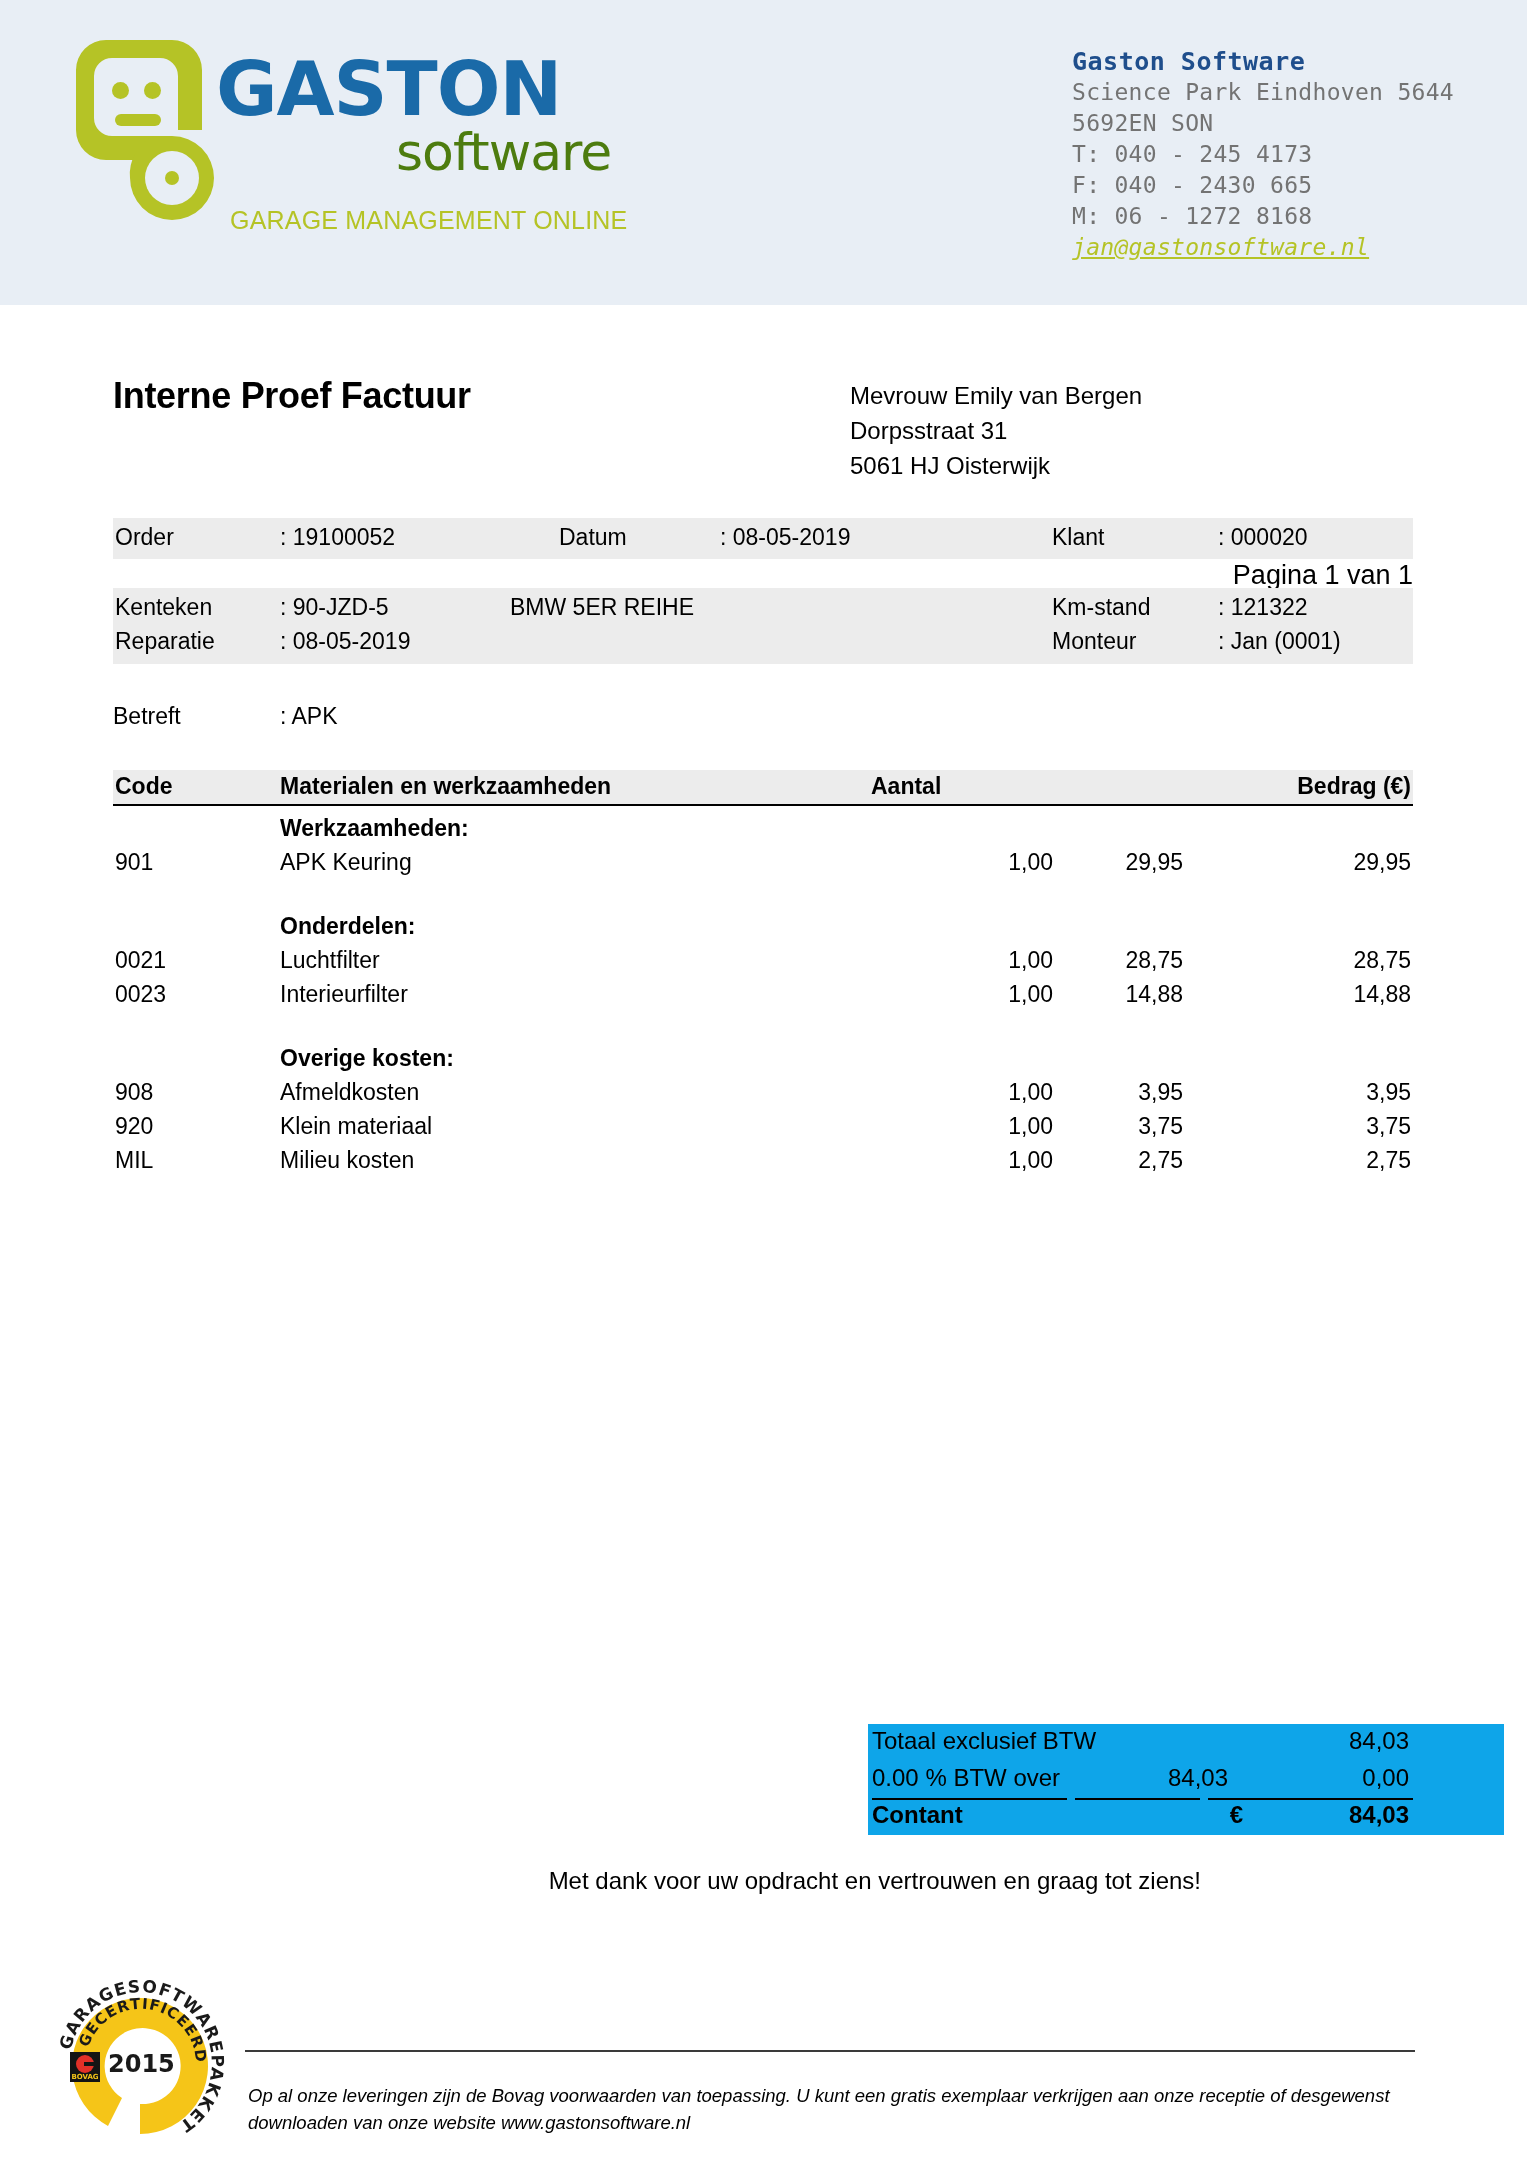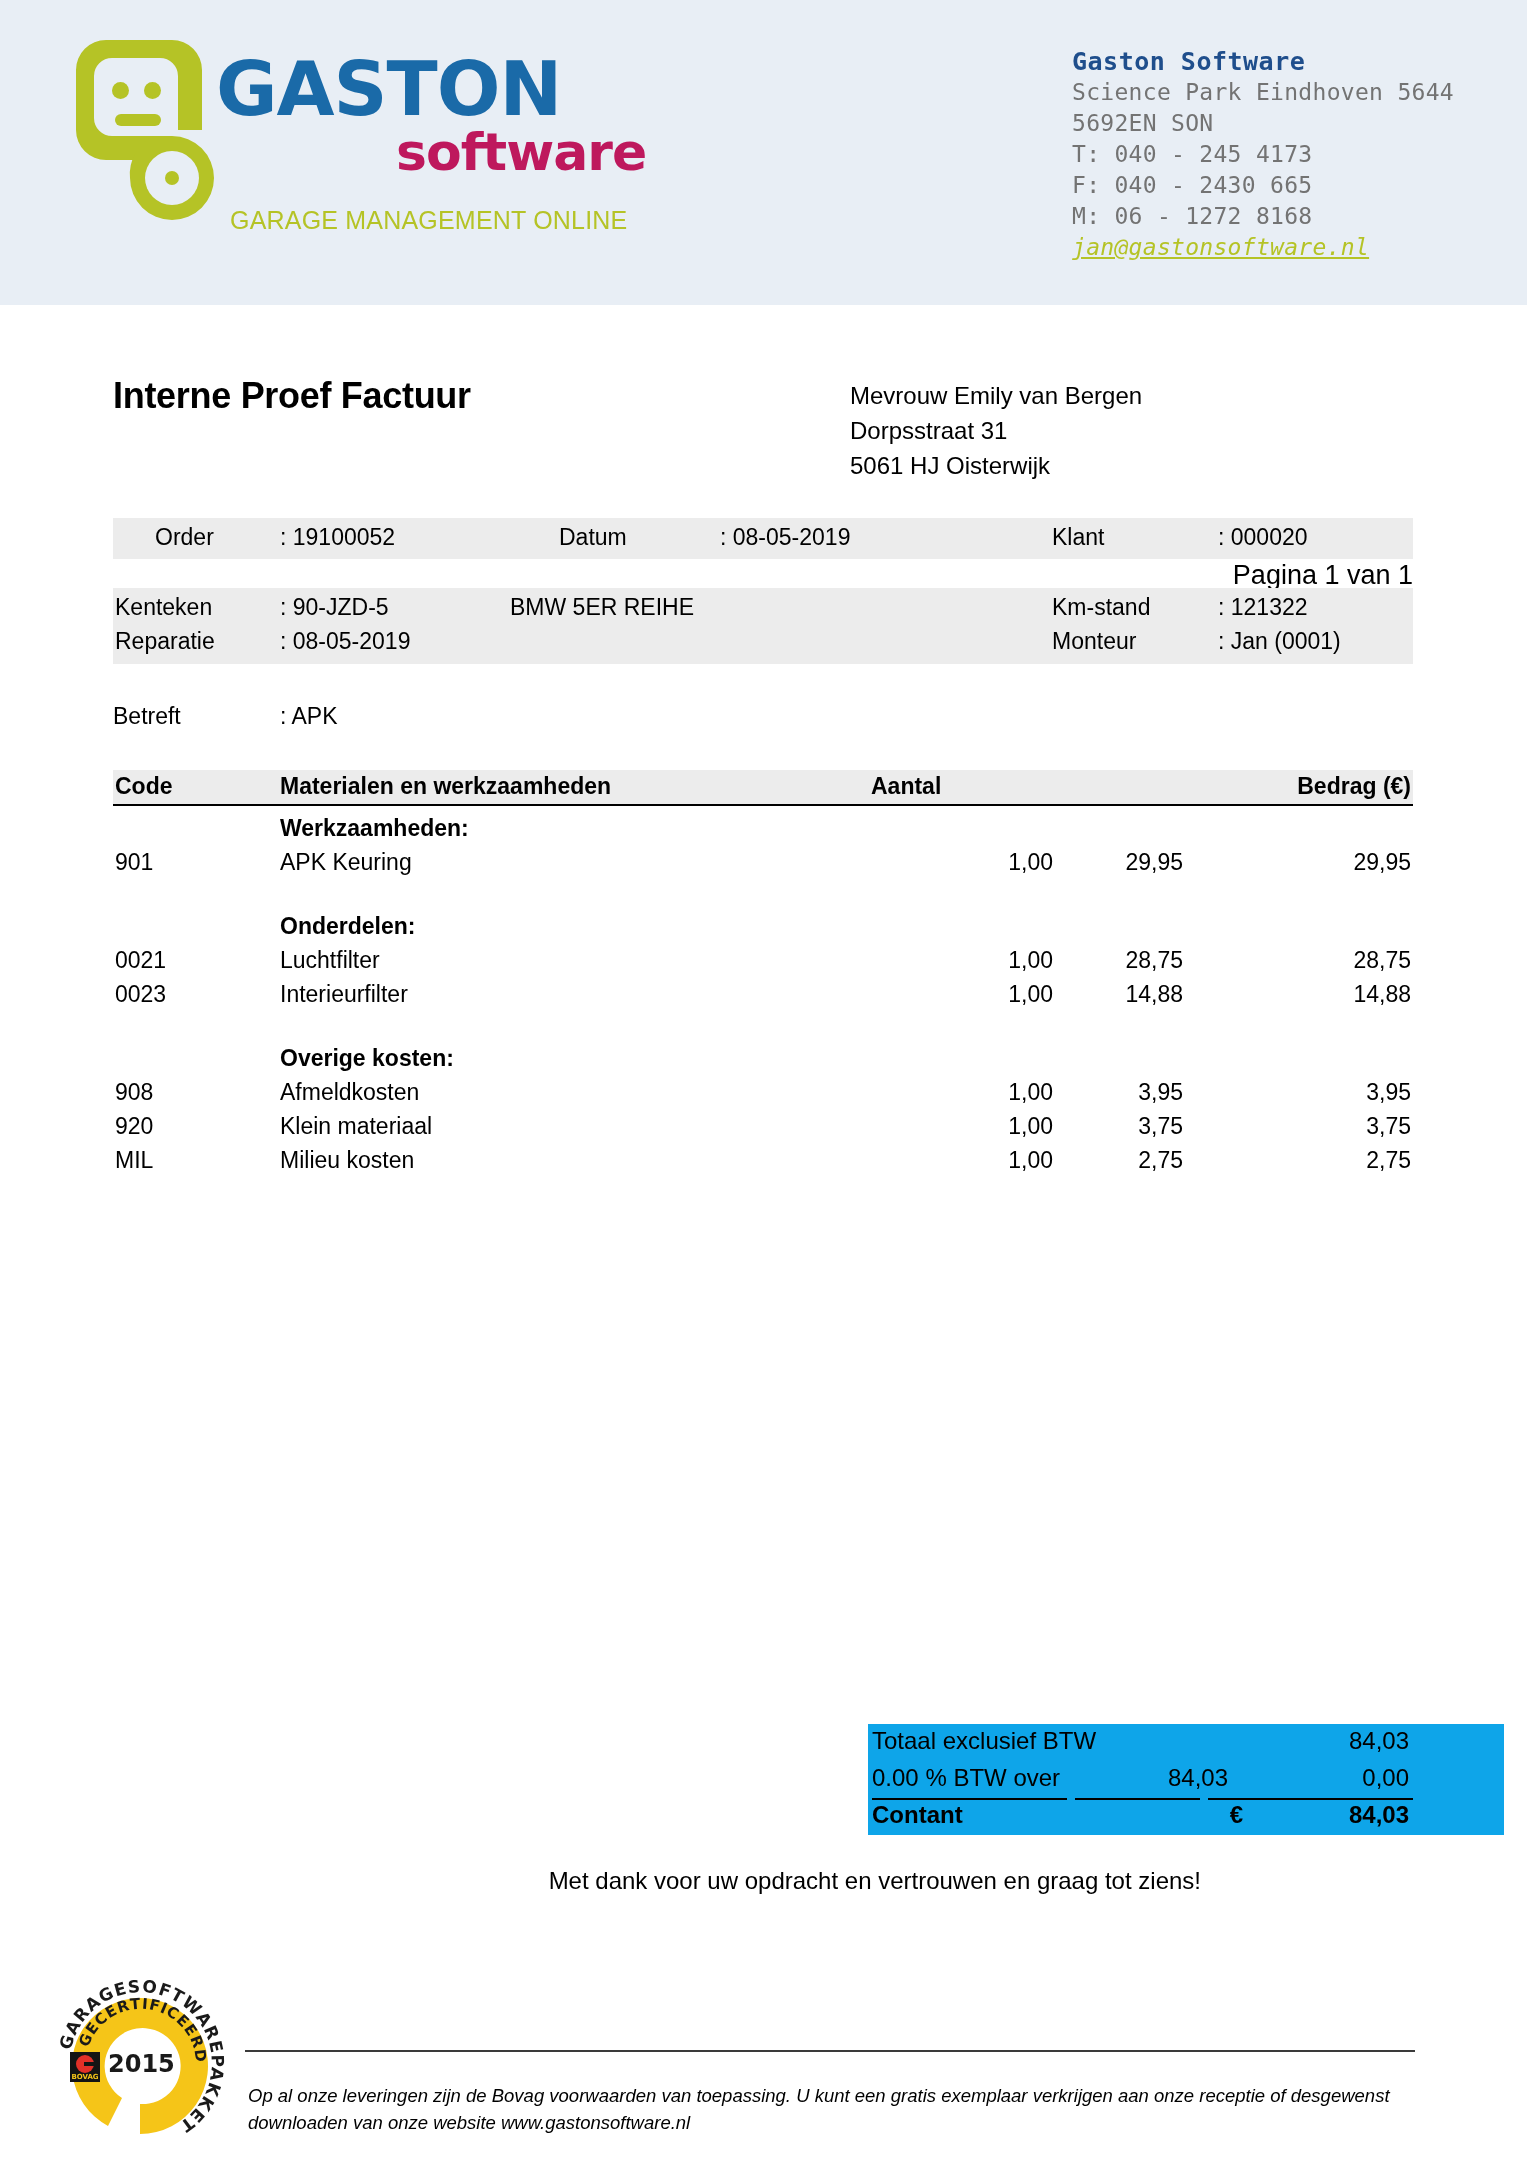--- a/index.html
+++ b/index.html
@@ -45,23 +45,23 @@
     font-weight: 700;
     letter-spacing: -1px;
     color: #1a6aa8;
     line-height: 1;
   }
   #wordmark-software {
     position: absolute;
     left: 328px; top: 96px;
     font-family: "DejaVu Sans", sans-serif;
     font-size: 52px;
-    font-weight: 700;
+    font-weight: 400;
     letter-spacing: -1px;
-    color: #be185d;
+    color: #4d7c0f;
     line-height: 1;
   }
   #wordmark-tagline {
     position: absolute;
     left: 162px; top: 178px;
     font-family: "Liberation Sans", sans-serif;
     font-size: 25px;
     font-weight: 400;
     letter-spacing: 0.2px;
     color: #b5c326;
@@ -326,21 +326,21 @@
 
   <div id="doc-title">Interne Proef Factuur</div>
 
   <div id="recipient">
     <div>Mevrouw Emily van Bergen</div>
     <div>Dorpsstraat 31</div>
     <div>5061 HJ Oisterwijk</div>
   </div>
 
   <div class="meta-band" id="meta-band-1">
-    <span class="meta-cell" style="left:2px;  top:3px;margin-left:40px;">Order</span>
+    <span class="meta-cell" style="left:2px;  top:3px;">Order</span>
     <span class="meta-cell" style="left:167px;top:3px;">: 19100052</span>
     <span class="meta-cell" style="left:446px;top:3px;">Datum</span>
     <span class="meta-cell" style="left:607px;top:3px;">: 08-05-2019</span>
     <span class="meta-cell" style="left:939px;top:3px;">Klant</span>
     <span class="meta-cell" style="left:1105px;top:3px;">: 000020</span>
   </div>
 
   <div id="pagina">Pagina 1 van 1</div>
 
   <div class="meta-band" id="meta-band-2">

